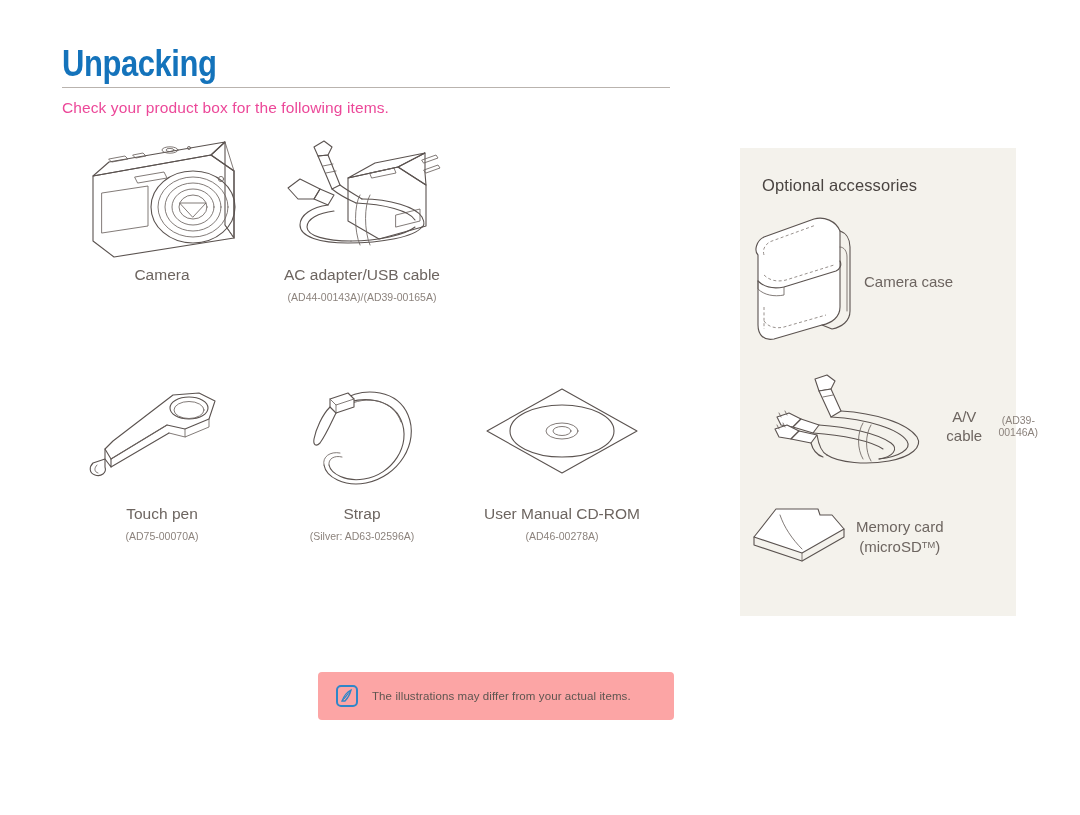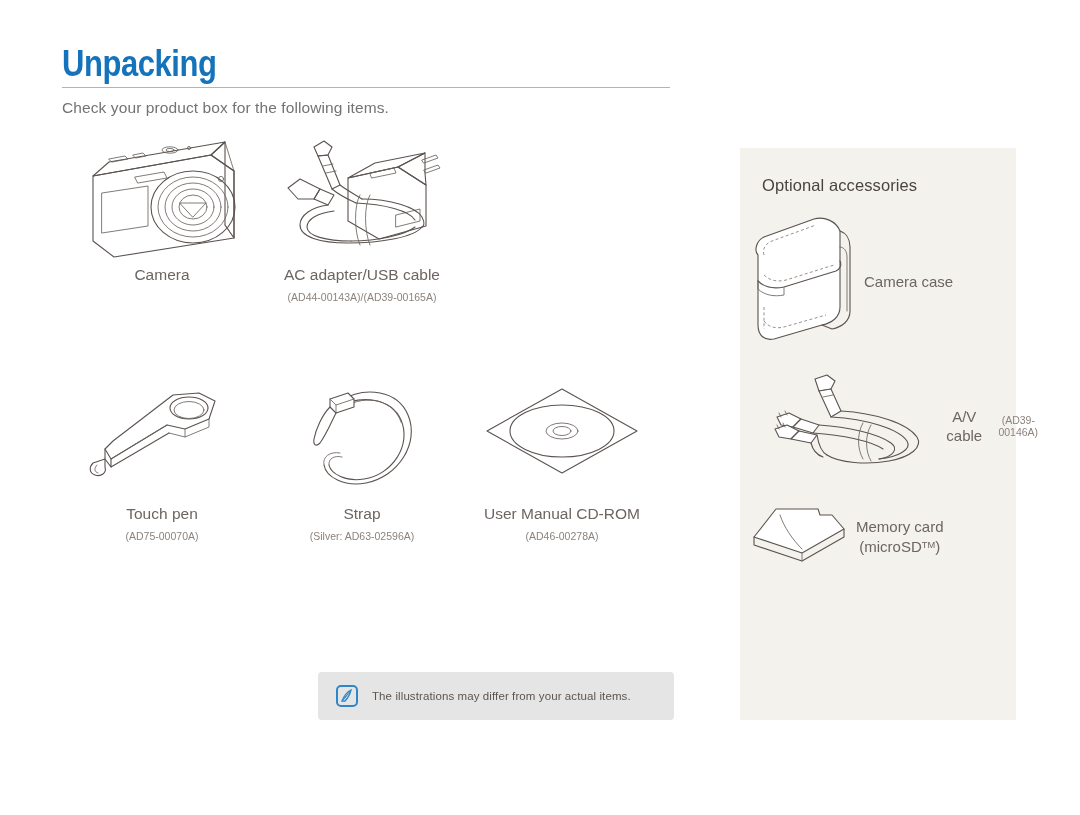--- a/index.html
+++ b/index.html
@@ -42,21 +42,21 @@
   }
   .title-rule {
     margin-top: 3px;
     width: 608px;
     height: 1px;
     background: #b9b3ae;
   }
   .subtitle {
     margin-top: 11px;
     font-size: 15.5px;
-    color: #737373;
+    color: #ec4899;
     letter-spacing: 0.1px;
   }
 
   
   .items-grid {
     position: absolute;
     left: 62px;
     top: 132px;
     width: 612px;
   }
@@ -96,42 +96,42 @@
   .row2 { margin-top: 66px; }
   .row3 { margin-top: 64px; }
 
   
   .note-box {
     position: absolute;
     left: 318px;
     top: 672px;
     width: 356px;
     height: 48px;
-    background: #e5e5e5;
+    background: #fca5a5;
     border-radius: 4px;
     display: flex;
     align-items: center;
     padding-left: 18px;
     box-sizing: border-box;
   }
   .note-icon { flex: 0 0 auto; width: 22px; height: 22px; }
   .note-text {
     margin-left: 14px;
     font-size: 11.5px;
     color: #5d5550;
     letter-spacing: 0.1px;
   }
 
   
   .sidebar {
     position: absolute;
     left: 740px;
     top: 148px;
     width: 276px;
-    height: 572px;
+    height: 468px;
     background: #f4f2ec;
   }
   .sidebar-title {
     margin: 28px 0 0 22px;
     font-size: 16.5px;
     color: #4a4441;
     letter-spacing: 0.1px;
   }
   .acc {
     display: flex;

